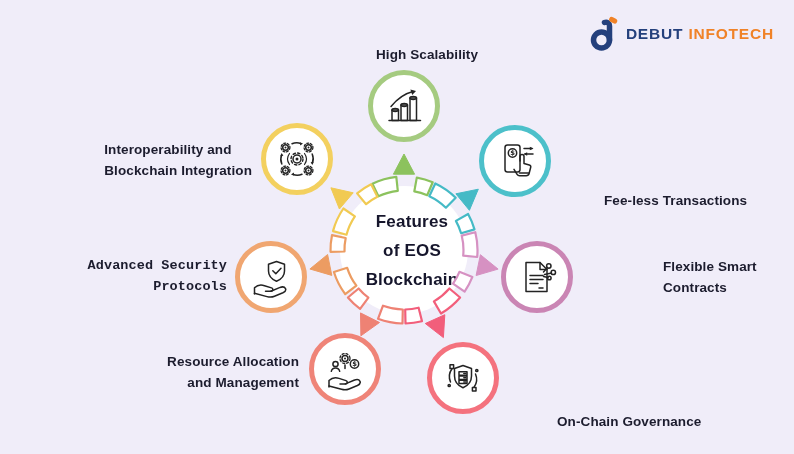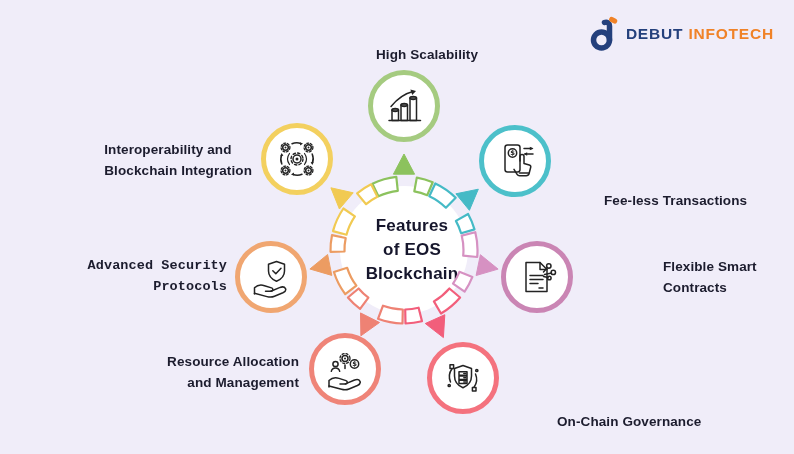--- a/index.html
+++ b/index.html
@@ -14,21 +14,21 @@
   .logo-text .brand1{color:#24407c;}
   .logo-text .brand2{color:#f08227;}
   
   .center-circle{
     position:absolute; left:340px; top:186px; width:128px; height:128px;
     background:#ffffff; border-radius:50%;
     display:flex; align-items:center; justify-content:center; z-index:1;
   }
   .center-title{
     font-size:17px; font-weight:bold; color:#16162c; text-align:center;
-    line-height:24px; white-space:pre-line; letter-spacing:.2px;margin-left:16px;
+    line-height:29px; white-space:pre-line; letter-spacing:.2px;margin-left:16px;
   }
   #arrows{position:absolute; left:0; top:0; z-index:2;}
   
   .feature-circle{
     position:absolute; width:62px; height:62px; background:#ffffff;
     border:5px solid #ccc; border-radius:50%; z-index:3;
     display:flex; align-items:center; justify-content:center;
   }
   .feature-label{
     position:absolute; z-index:3; font-size:13.5px; font-weight:bold;

